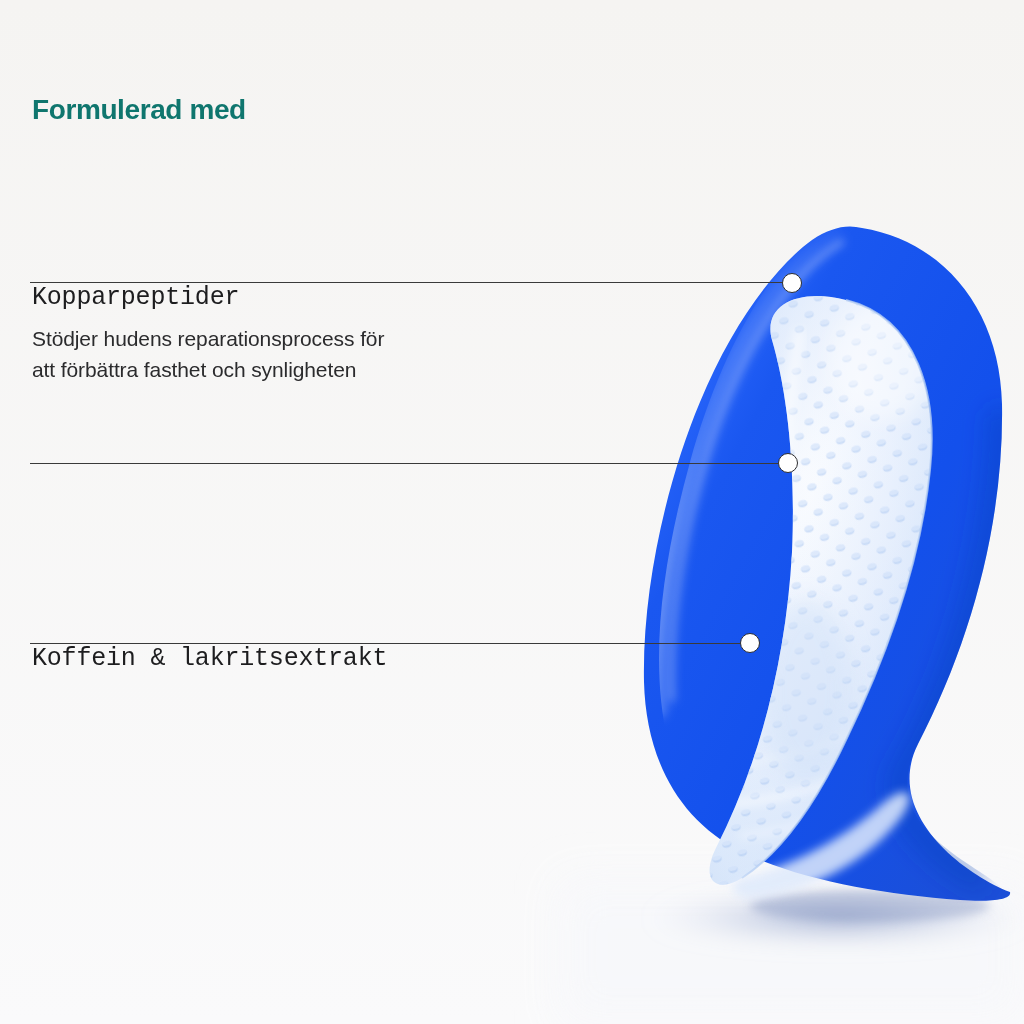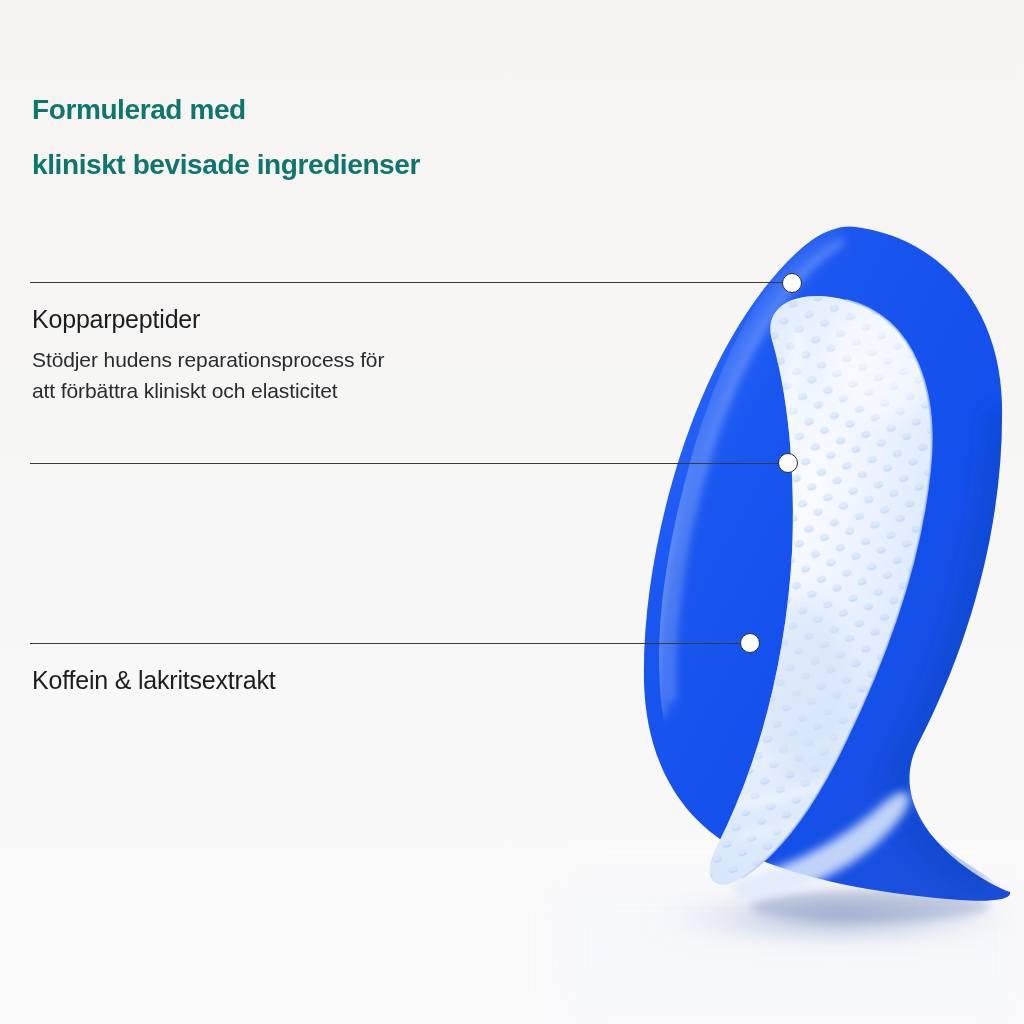--- a/index.html
+++ b/index.html
@@ -42,27 +42,27 @@
     width:520px;
     z-index:5;
   }
   .feature .rule {
     width:100%;
     height:1px;
     background:#4a4a4a;
     opacity:.85;
   }
   .feature .f-title {
-    margin-top:21px;
     font-size:25px;
     line-height:30px;
     color:#1d1d1f;
     font-weight:400;
     letter-spacing:-0.2px;
     white-space:nowrap;
+    font-family:Liberation Mono, monospace;
   }
   .feature .f-desc {
     margin-top:10px;
     font-size:21px;
     line-height:31px;
     color:#2b2b2d;
     font-weight:400;
     letter-spacing:-0.1px;
   }
   .feature .f-desc span { display:block; white-space:nowrap; }
@@ -232,29 +232,28 @@
              C 812 812, 776 856, 742 878" fill="none" stroke="#b4cdf2" stroke-opacity="0.8" stroke-width="2"></path>
 
     <path d="M 742 878 C 786 868, 840 842, 880 806
              C 906 782, 918 792, 902 816
              C 866 864, 808 892, 752 898
              C 732 898, 726 884, 742 878 Z" fill="#dfeafc" opacity="0.85" filter="url(#blurSmall)"></path>
   </svg>
 
   <h1 class="headline">
     <span class="hl-line">Formulerad med</span>
-    <span class="hl-line">kliniskt bevisade ingredienser</span>
   </h1>
 
   <div class="feature" id="feature-1">
     <div class="rule"></div>
     <div class="f-title">Kopparpeptider</div>
     <div class="f-desc">
       <span>Stödjer hudens reparationsprocess för</span>
-      <span>att förbättra kliniskt och elasticitet</span>
+      <span>att förbättra fasthet och synligheten</span>
     </div>
   </div>
 
 
   <div class="feature" id="feature-3">
     <div class="rule"></div>
     <div class="f-title">Koffein &amp; lakritsextrakt</div>
   </div>
 
   <div id="callouts">

